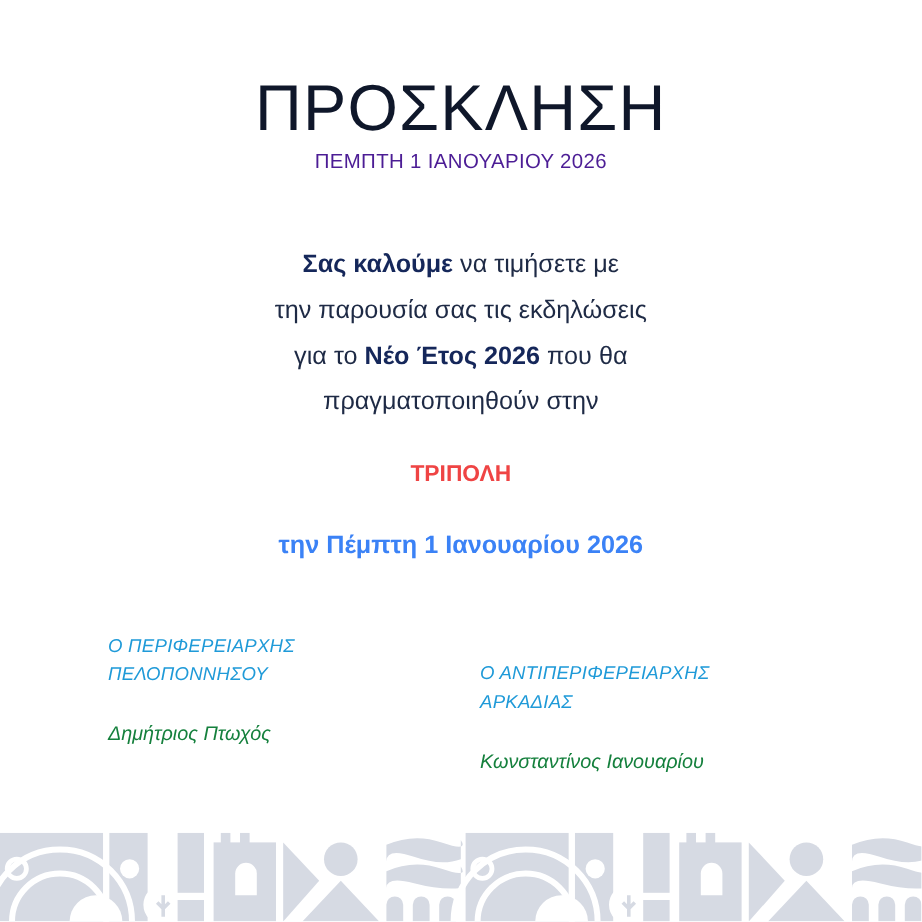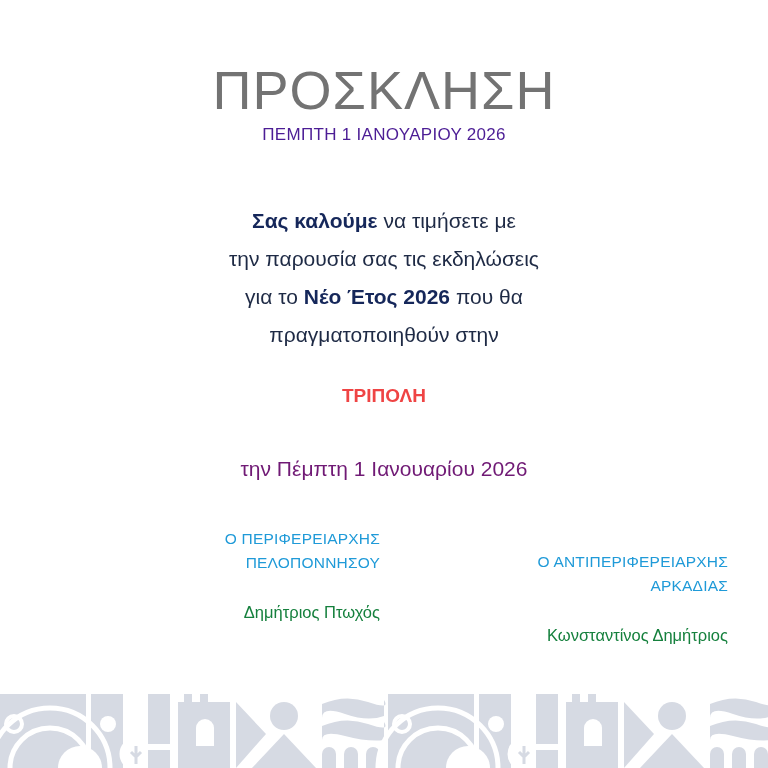--- a/index.html
+++ b/index.html
@@ -1,27 +1,27 @@
 <!DOCTYPE html>
 <html><head>
   <meta charset="utf-8">
   <style>
     html, body { margin: 0; padding: 0; }
     body {
       width: 768px; height: 768px; background: #ffffff; position: relative; overflow: hidden;
       font-family: "Liberation Sans", "DejaVu Sans", sans-serif;
     }
     .center { position: absolute; left: 0; width: 768px; text-align: center; }
-    .title { top: 58px; font-size: 54px; color: #737373; letter-spacing: 1px; font-weight: 400; line-height: 64px; }
+    .title { top: 58px; font-size: 54px; color: #0f172a; letter-spacing: 1px; font-weight: 400; line-height: 64px; }
     .subtitle { top: 124px; font-size: 17px; color: #4c1d95; letter-spacing: 0.3px; line-height: 22px; }
     .body-text { top: 202px; font-size: 21px; color: #1e2a45; line-height: 38px; }
     .body-text b { color: #15275a; font-weight: 700; }
     .city { top: 383px; font-size: 19px; font-weight: 700; color: #ef4444; line-height: 26px; }
-    .date-line { top: 454px; font-size: 21px; font-weight: 400; color: #701a75; line-height: 30px; }
-    .sig { position: absolute; text-align: right; }
+    .date-line { top: 440px; font-size: 21px; font-weight: 700; color: #3b82f6; line-height: 30px; }
+    .sig { position: absolute; text-align: left; font-style: italic; }
     .sig-left { left: 90px; width: 290px; top: 527px; }
     .sig-right { left: 400px; width: 328px; top: 550px; }
     .sig .role { font-size: 15.5px; color: #1f9ad8; line-height: 24px; letter-spacing: 0.2px; }
     .sig .name { font-size: 16.5px; color: #15803d; margin-top: 26px; line-height: 22px; }
     .pattern { position: absolute; left: 0; top: 694px; width: 768px; height: 74px; }
   </style>
 </head>
 <body>
 
 <div class="center title">ΠΡΟΣΚΛΗΣΗ</div>
@@ -39,21 +39,21 @@
 
 <div class="sig sig-left">
   <div class="role">Ο ΠΕΡΙΦΕΡΕΙΑΡΧΗΣ</div>
   <div class="role">ΠΕΛΟΠΟΝΝΗΣΟΥ</div>
   <div class="name">Δημήτριος Πτωχός</div>
 </div>
 
 <div class="sig sig-right">
   <div class="role">Ο ΑΝΤΙΠΕΡΙΦΕΡΕΙΑΡΧΗΣ</div>
   <div class="role">ΑΡΚΑΔΙΑΣ</div>
-  <div class="name">Κωνσταντίνος Δημήτριος</div>
+  <div class="name">Κωνσταντίνος Ιανουαρίου</div>
 </div>
 
 <svg class="pattern" viewBox="0 0 768 74" xmlns="http://www.w3.org/2000/svg">
   <defs>
     <g id="tile">
 
       <g>
         <rect x="0" y="0" width="86" height="74" fill="#d6dae3"></rect>
         <rect x="91" y="0" width="32" height="74" fill="#d6dae3"></rect>
         <path d="M-10 74 A 60 60 0 0 1 110 74" fill="none" stroke="#fff" stroke-width="5"></path>

